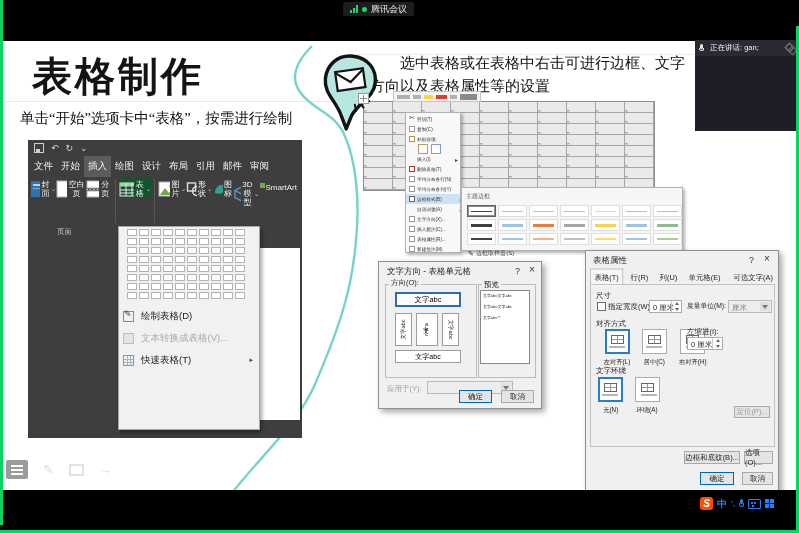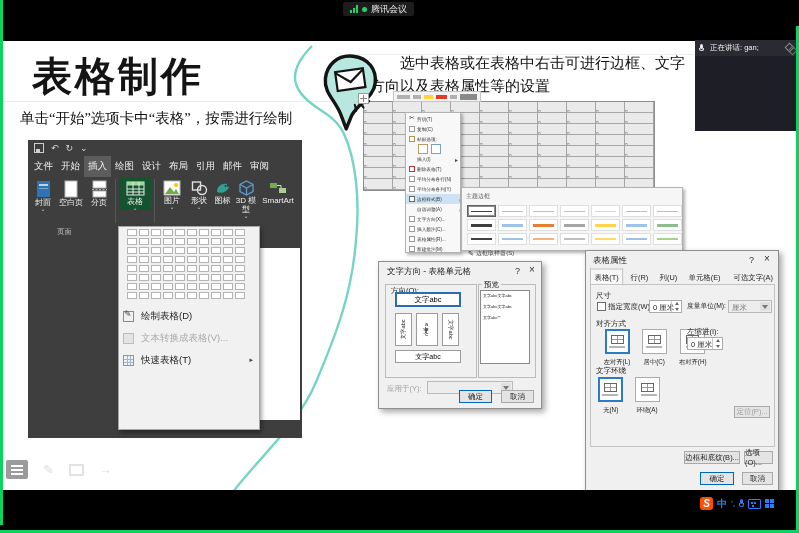--- a/index.html
+++ b/index.html
@@ -33,21 +33,21 @@
   
   #ribbon{left:26px;top:99px;width:274px;height:298px;background:#3e3e3e;z-index:3;}
   #rb-qat{left:6px;top:1px;height:14px;display:flex;align-items:center;gap:7px;color:#d5d5d5;}
   .qat-save{width:8px;height:8px;border:1px solid #cfcfcf;position:relative;}
   .qat-save::after{content:"";position:absolute;left:1px;bottom:0;width:4px;height:3px;background:#cfcfcf;}
   .qat-txt{font-size:9px;line-height:14px;}
   #rb-tabs{left:2px;top:16px;height:21px;display:flex;align-items:flex-end;}
   .rtab{font-size:9.5px;color:#f1f1f1;padding:4px 4px;white-space:nowrap;}
   .rtab.sel{background:#5c5c5c;}
   #rb-btnrow{left:2px;top:37px;height:48px;display:flex;align-items:flex-start;}
-  .rbtn{display:flex;flex-direction:column;align-items:center;padding-top:3px;
+  .rbtn{display:flex;flex-direction:row;align-items:center;padding-top:3px;
         font-size:8px;line-height:1.15;color:#f0f0f0;text-align:center;}
   .rbtn .car{font-size:6px;color:#cfcfcf;line-height:4px;}
   .rbtn.hl{background:#14532d;}
   .rsep{width:1px;height:44px;background:#575757;margin:2px 3px 0 3px;}
   #rb-groups{left:0;top:86px;width:274px;height:13px;color:#c9c9c9;}
   .grp{position:absolute;font-size:8.5px;transform:scale(.85);}
   #grp-pages{left:28px;top:0;}
   #grp-illus{left:208px;top:0;}
   #rb-page{left:230px;top:108px;width:42px;height:172px;background:#fff;}
   
@@ -674,21 +674,21 @@
       <span class="pen">✎</span>
       <span class="lbl">边框取样器(S)</span>
     </div>
   </div>
 
   <div class="abs dlg" id="tdlg">
     <span class="dtitle" style="left:8px;top:4px">文字方向 - 表格单元格</span>
     <span class="dhelp" style="left:136px;top:4px">?</span>
     <span class="dclose" style="left:150px;top:2px">×</span>
     <div class="grpbox" style="left:6px;top:22px;width:90px;height:92px"></div>
-    <span class="legend" style="left:10px;top:24px">方向(O):</span>
+    <span class="legend" style="left:10px;top:16px">方向(O):</span>
     <div class="white-tile sel" style="left:16px;top:30px;width:66px;height:15px;font-size:7.5px">
       <span>文字abc</span>
     </div>
     <div class="white-tile" style="left:16px;top:51px;width:17px;height:33px">
       <span class="vt" style="transform:rotate(-90deg) scale(.7)">文字abc</span>
     </div>
     <div class="white-tile" style="left:37px;top:51px;width:22px;height:33px">
       <span class="vt" style="writing-mode:vertical-rl;text-orientation:upright;font-size:5.5px;letter-spacing:-1px">文字abc</span>
     </div>
     <div class="white-tile" style="left:63px;top:51px;width:17px;height:33px">

